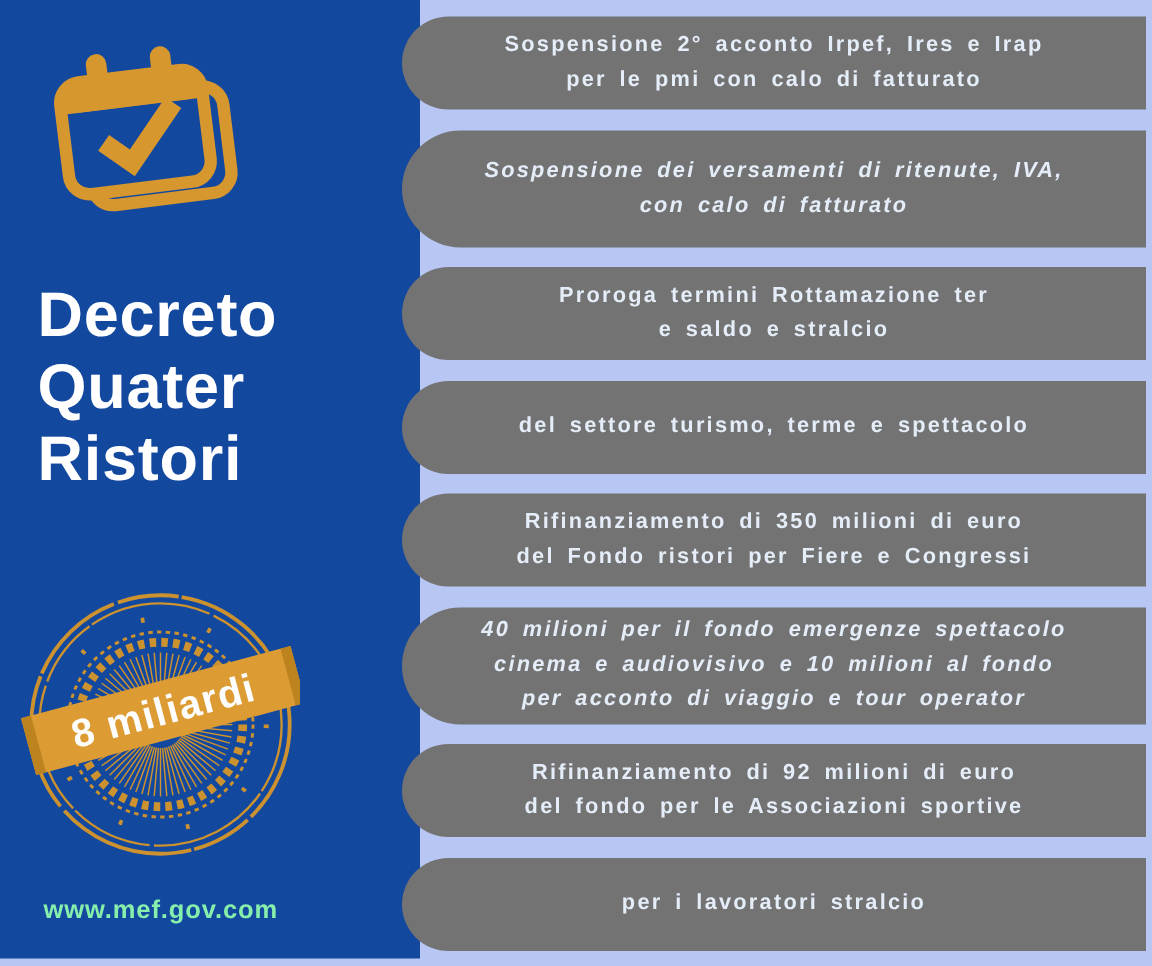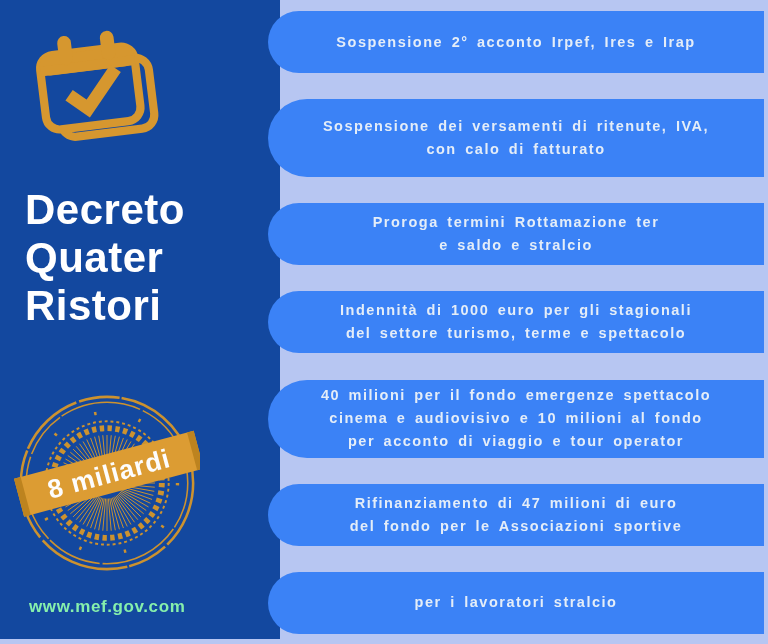--- a/index.html
+++ b/index.html
@@ -25,26 +25,26 @@
     font-size:17px;font-weight:bold;letter-spacing:.6px;white-space:nowrap;
   }
   
   .measures{
     position:absolute;left:233px;top:0;right:0;bottom:0;
     display:flex;flex-direction:column;justify-content:space-between;
     padding:11px 0 10px;box-sizing:border-box;
   }
   .pill{
     height:62px;margin-left:35px;margin-right:4px;
-    background:#3b82f6;border-radius:40px 0 0 40px;
+    background:#737373;border-radius:40px 0 0 40px;
     display:flex;flex-direction:column;justify-content:center;align-items:center;
     color:#E4EDF8;font-weight:bold;font-size:14.5px;line-height:23px;
     letter-spacing:1.5px;word-spacing:3px;text-align:center;
   }
-  .pill.tall{height:78px;}
+  .pill.tall{height:78px;font-style:italic;}
   .pill span{display:block;white-space:nowrap;}
 </style>
 </head>
 <body>
 
 <div class="canvas">
 
   <aside class="sidebar">
 
     <svg class="cal-icon" viewBox="0 0 150 140">
@@ -156,46 +156,50 @@
       </g>
     </svg>
 
     <div class="website">www.mef.gov.com</div>
   </aside>
 
   <main class="measures">
 
     <div class="pill">
       <span>Sospensione 2° acconto Irpef, Ires e Irap</span>
+      <span>per le pmi con calo di fatturato</span>
     </div>
 
     <div class="pill tall">
       <span>Sospensione dei versamenti di ritenute, IVA,</span>
       <span>con calo di fatturato</span>
     </div>
 
     <div class="pill">
       <span>Proroga termini Rottamazione ter</span>
       <span>e saldo e stralcio</span>
     </div>
 
     <div class="pill">
-      <span>Indennità di 1000 euro per gli stagionali</span>
       <span>del settore turismo, terme e spettacolo</span>
     </div>
 
+    <div class="pill">
+      <span>Rifinanziamento di 350 milioni di euro</span>
+      <span>del Fondo ristori per Fiere e Congressi</span>
+    </div>
 
     <div class="pill tall">
       <span>40 milioni per il fondo emergenze spettacolo</span>
       <span>cinema e audiovisivo e 10 milioni al fondo</span>
       <span>per acconto di viaggio e tour operator</span>
     </div>
 
     <div class="pill">
-      <span>Rifinanziamento di 47 milioni di euro</span>
+      <span>Rifinanziamento di 92 milioni di euro</span>
       <span>del fondo per le Associazioni sportive</span>
     </div>
 
     <div class="pill">
       <span>per i lavoratori stralcio</span>
     </div>
 
   </main>
 </div>
 

